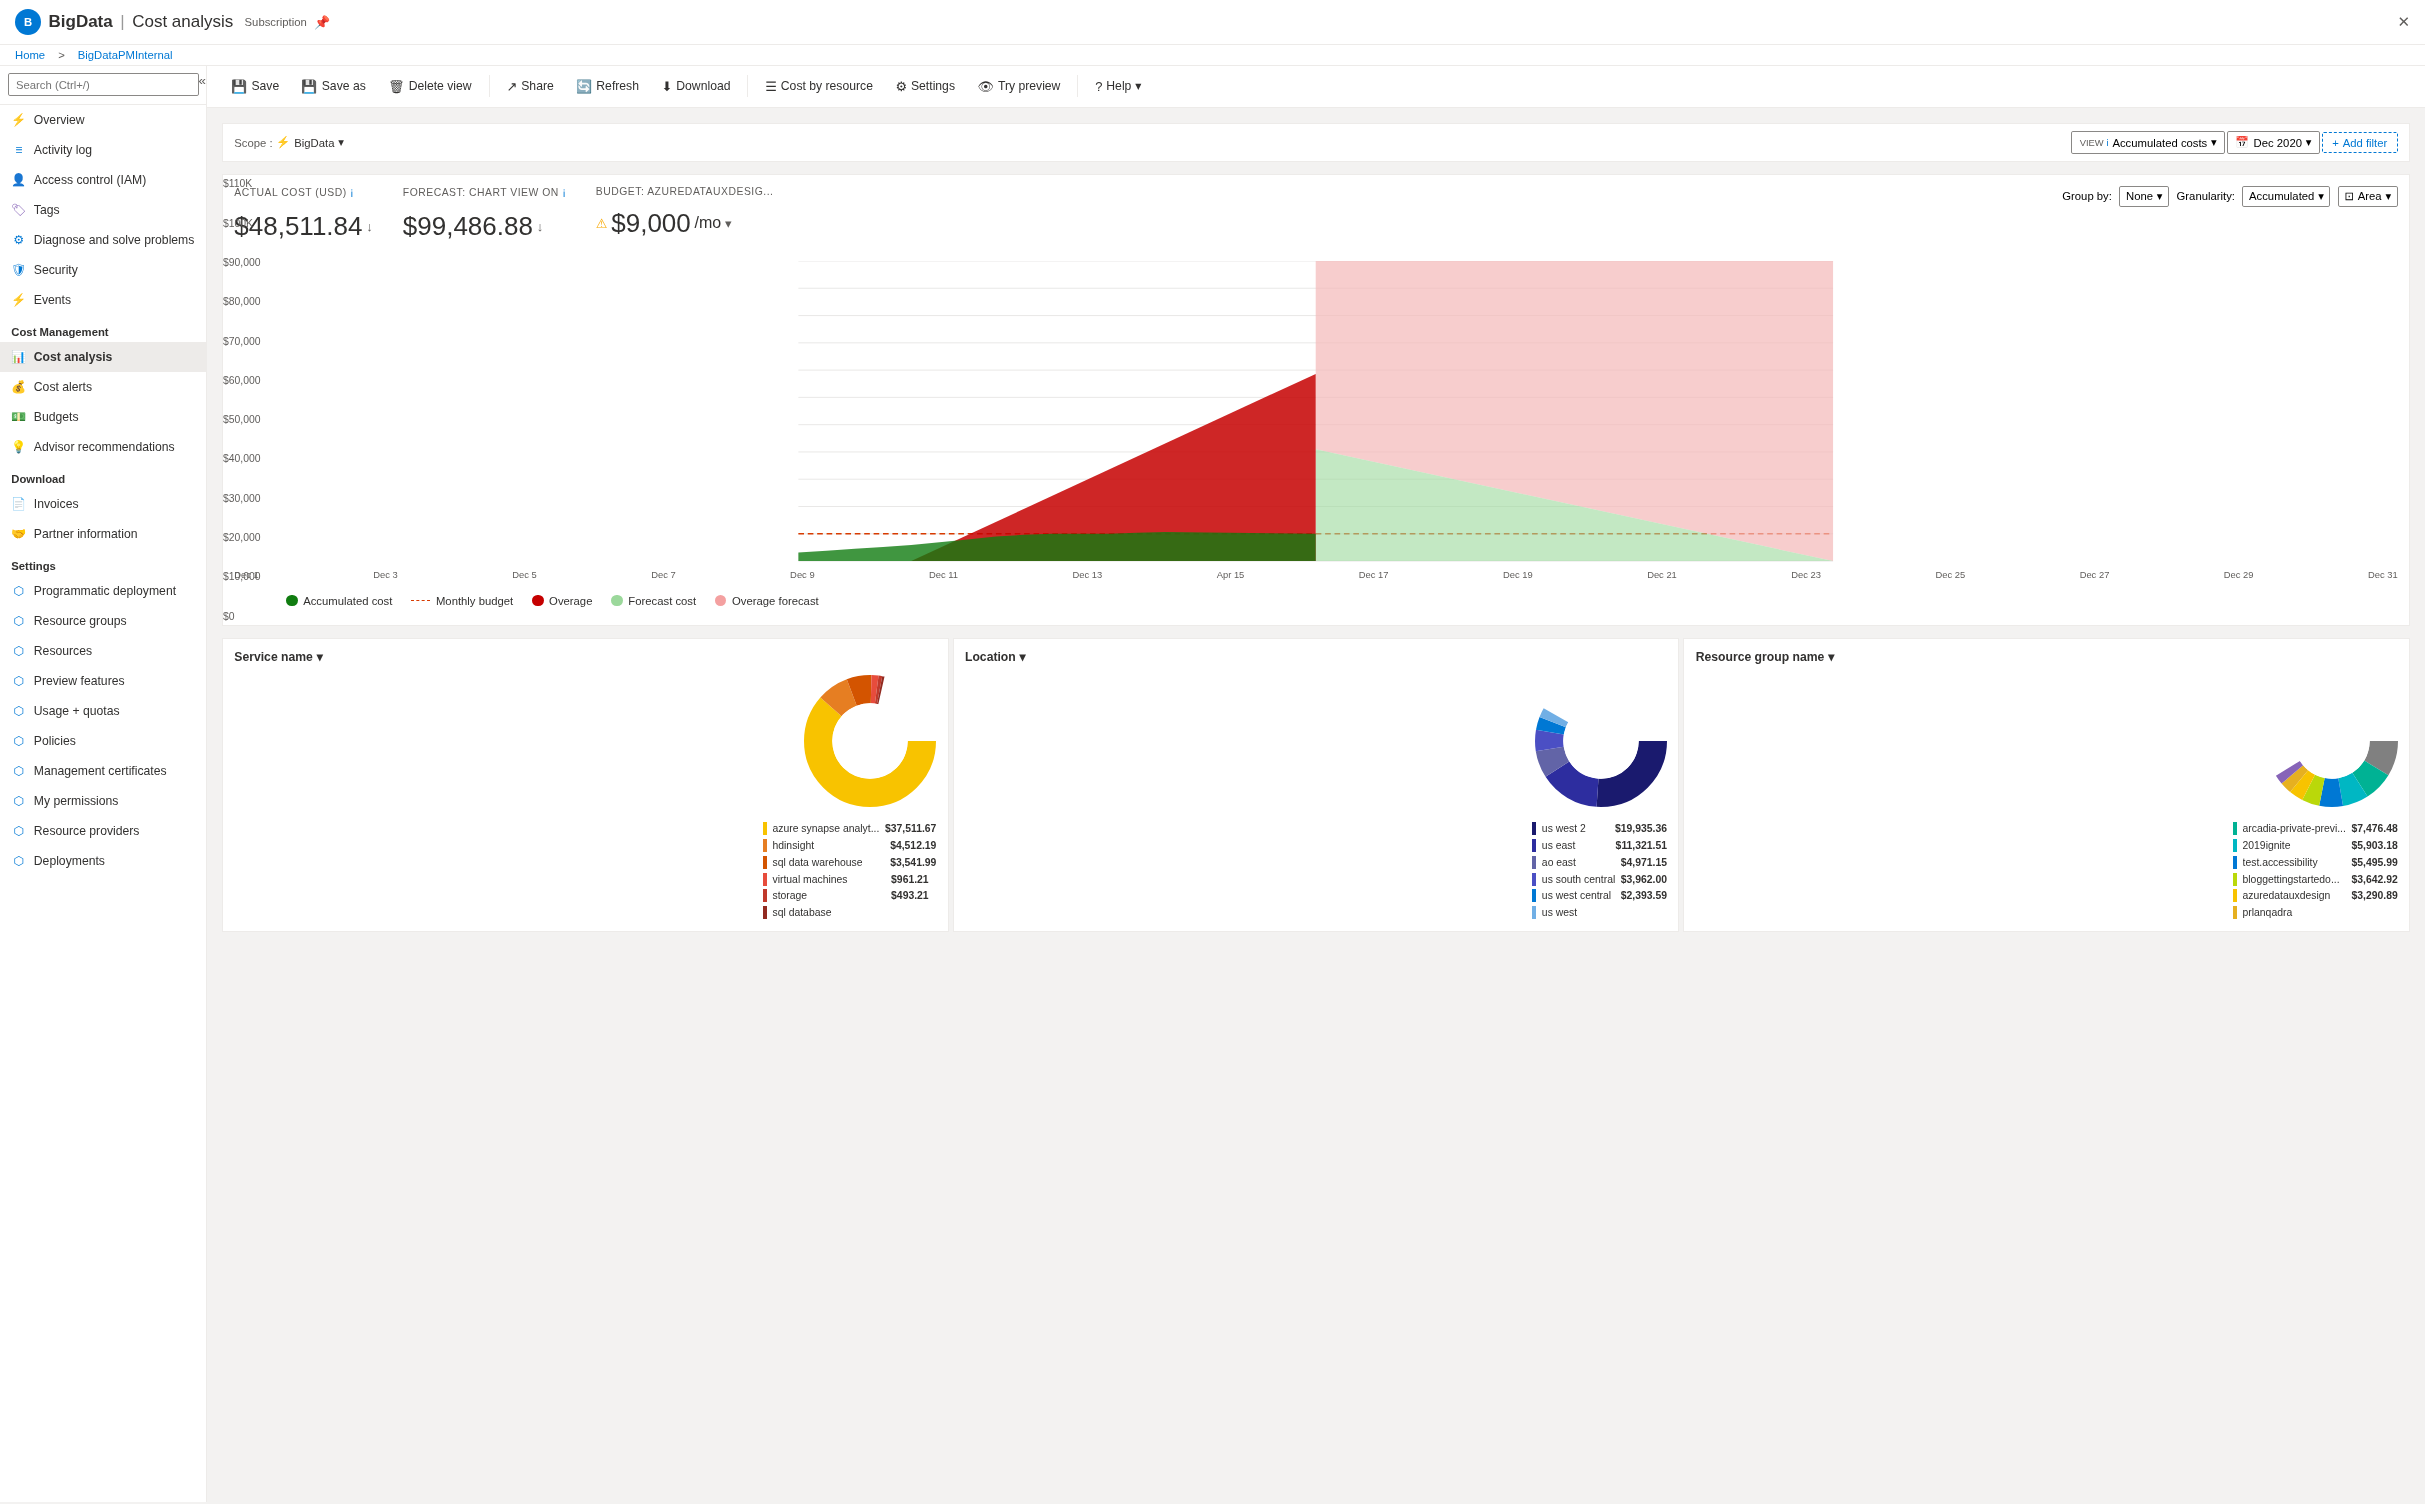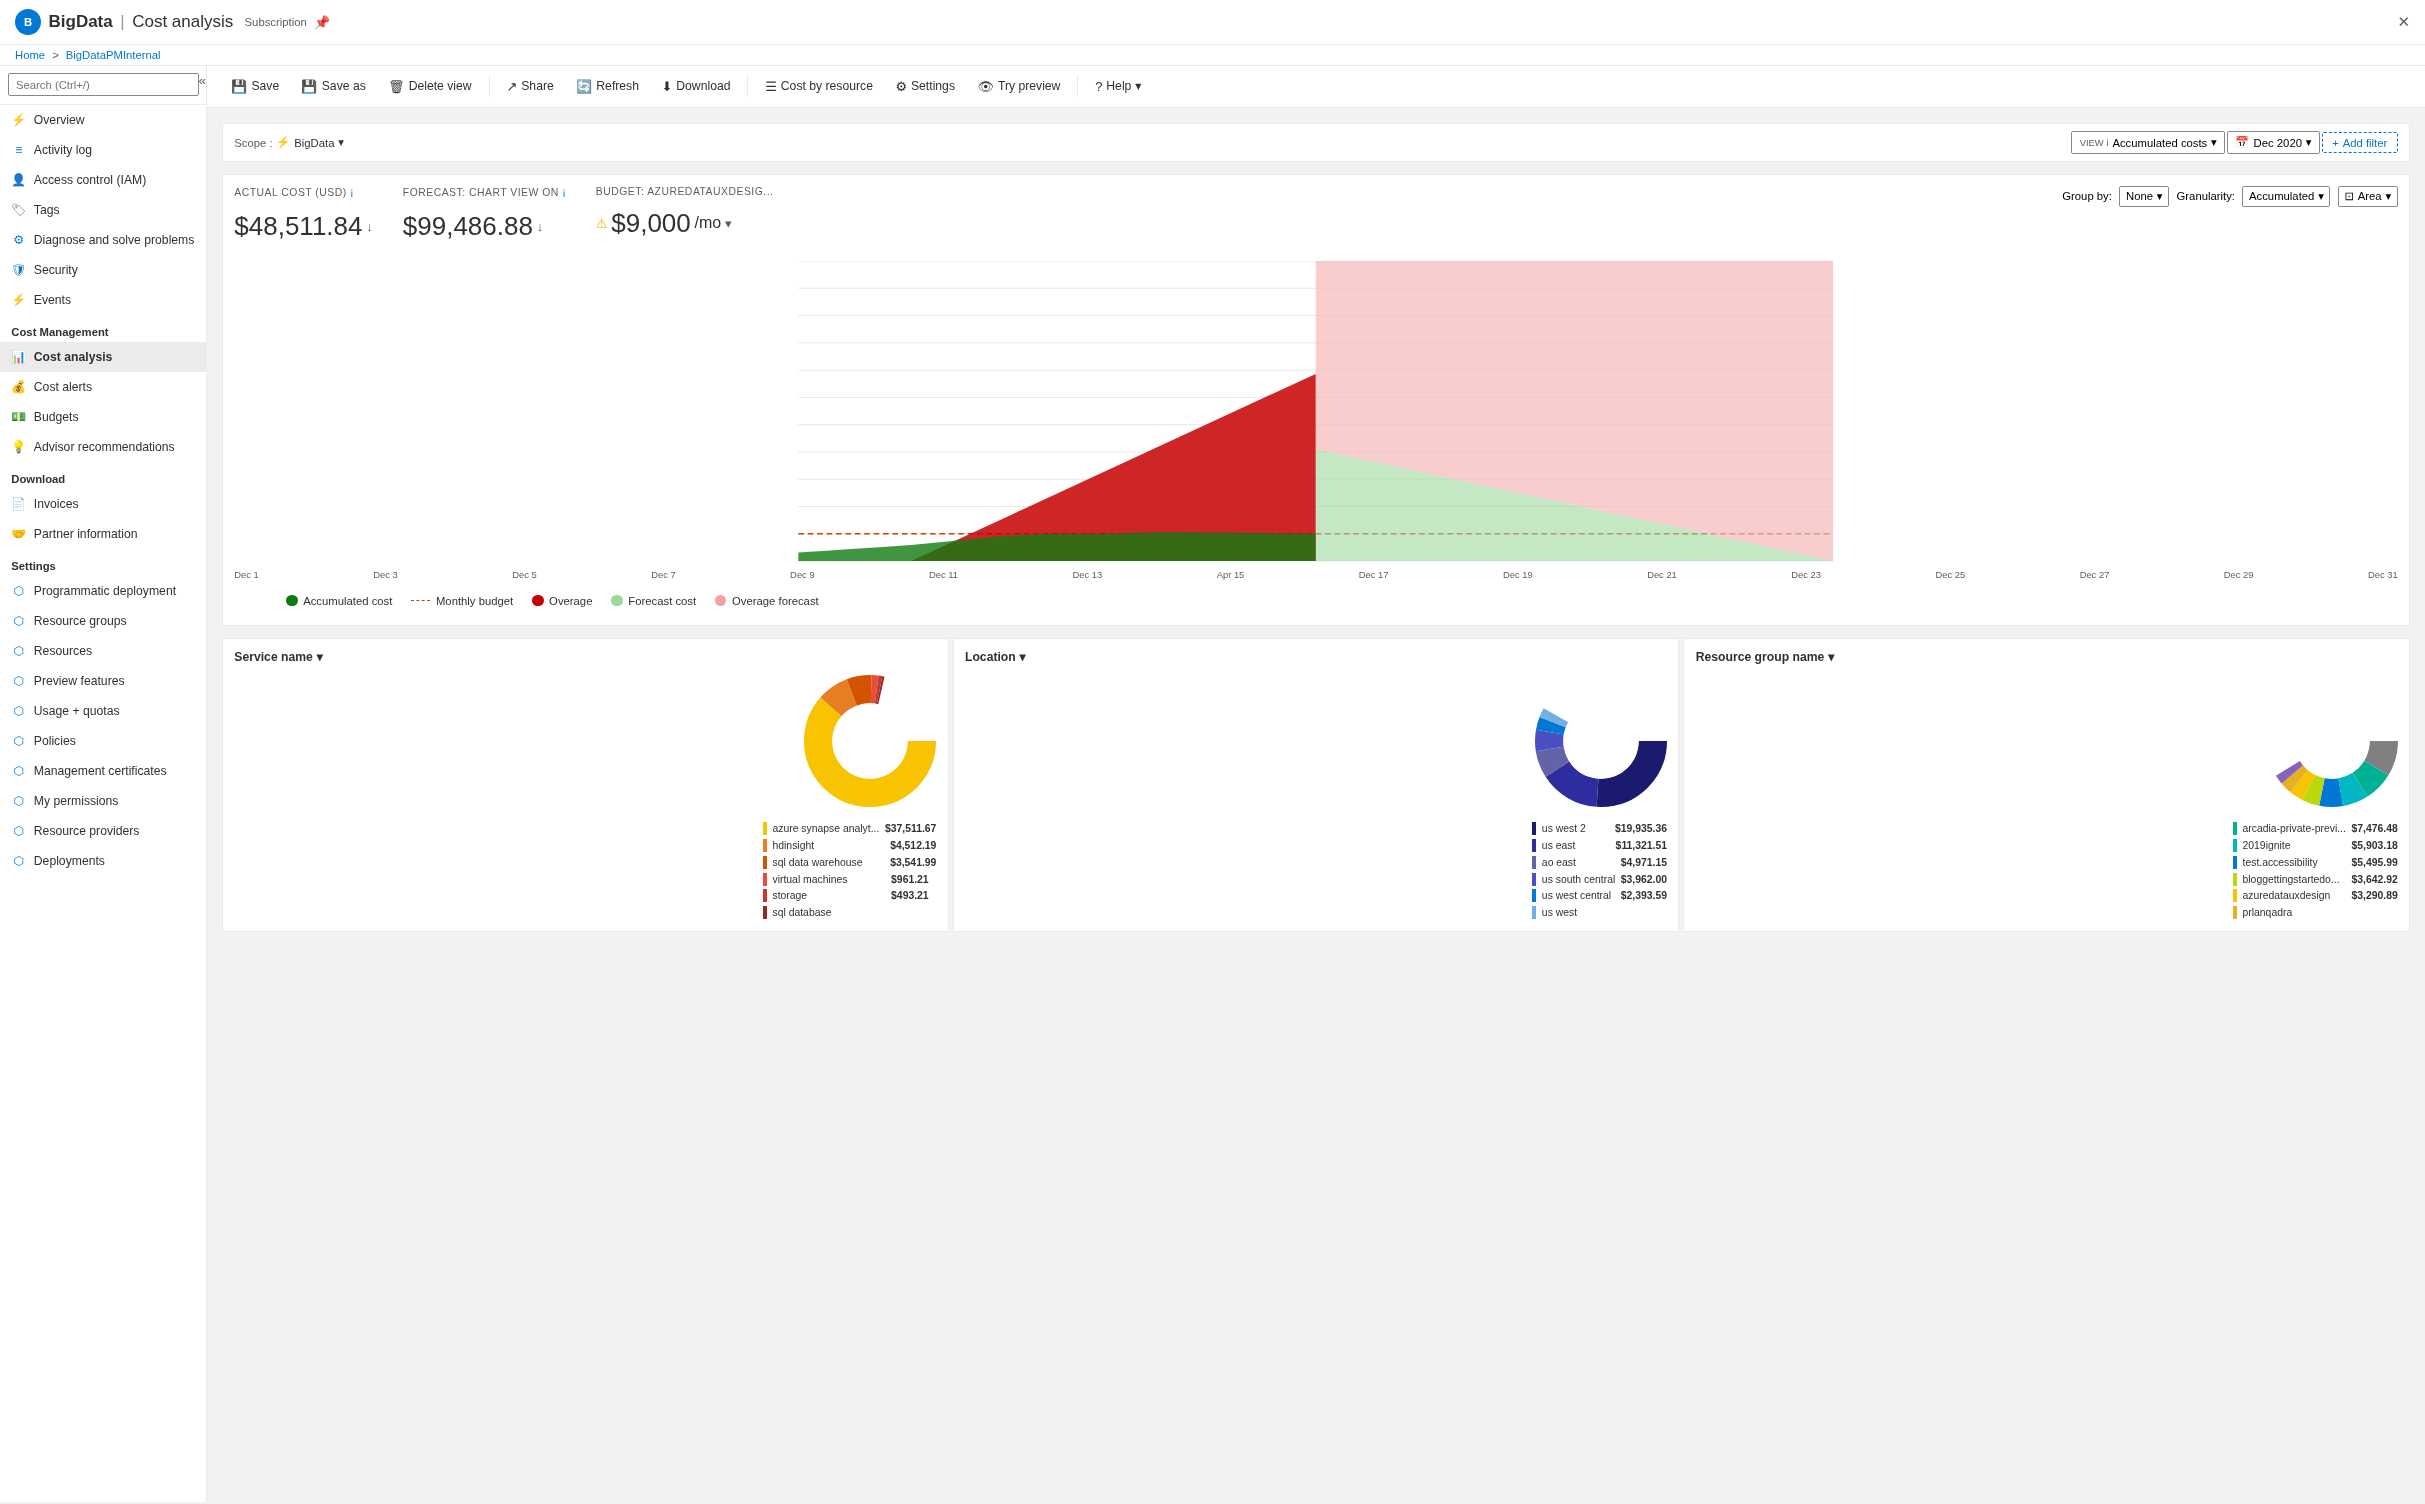--- a/index.html
+++ b/index.html
@@ -12,21 +12,21 @@
       padding: 0 15px; gap: 7.5px;
     }
     .top-bar-logo { width: 26px; height: 26px; background: #0078d4; border-radius: 50%; display:flex; align-items:center; justify-content:center; color:#fff; font-weight:700; font-size:11.3px; flex-shrink:0; }
     .top-bar-title { display:flex; align-items:center; gap:7.5px; flex:1; }
     .top-bar-title .main-title { font-size:17px; font-weight:600; color:#323130; }
     .top-bar-title .separator { color:#999; font-size:17px; }
     .top-bar-title .sub-title { font-size:17px; color:#323130; }
     .top-bar-title .sub-label { font-size:11.3px; color:#605e5c; margin-left:3.8px; }
     .pin-icon { color:#605e5c; font-size:13px; cursor:pointer; }
     .close-icon { margin-left:auto; color:#605e5c; font-size:15px; cursor:pointer; }
-    .breadcrumb { display:flex; align-items:center; gap:7px; font-size:11.3px; color:#0078d4; padding: 3.8px 15px; background:#fff; border-bottom:0.9px solid #edebe9; }
+    .breadcrumb { display:flex; align-items:center; gap:13px; font-size:11.3px; color:#0078d4; padding: 3.8px 15px; background:#fff; border-bottom:0.9px solid #edebe9; }
     .breadcrumb span { color:#605e5c; }
 
     
     .app-layout { display:flex; height: calc(100vh - 68px); }
     
     
     .sidebar { width: 207px; background:#fff; border-right:0.9px solid #edebe9; overflow-y:auto; flex-shrink:0; position:relative; }
     .sidebar-collapse { position:absolute; right:0; top:7.5px; background:none; border:none; cursor:pointer; color:#605e5c; }
     .sidebar-item { display:flex; align-items:center; gap:7.5px; padding:7.5px 11.3px; cursor:pointer; color:#323130; font-size:12.2px; }
     .sidebar-item.active { background:#edebe9; font-weight:600; }
@@ -349,20 +349,34 @@
             </div>
             <div class="chart-control-select">
               <span>⊡</span>
               <span>Area</span>
               <span>▾</span>
             </div>
           </div>
         </div>
 
         <div style="display:flex;">
+          <div class="chart-y-labels" style="width:52px; flex-shrink:0; font-size:10.4px; color:#605e5c;">
+            <span>$110K</span>
+            <span>$100K</span>
+            <span>$90,000</span>
+            <span>$80,000</span>
+            <span>$70,000</span>
+            <span>$60,000</span>
+            <span>$50,000</span>
+            <span>$40,000</span>
+            <span>$30,000</span>
+            <span>$20,000</span>
+            <span>$10,000</span>
+            <span>$0</span>
+          </div>
           <div style="flex:1; position:relative;">
             <svg viewBox="0 0 1100 320" width="100%" height="301" xmlns="http://www.w3.org/2000/svg">
 
               <line x1="0" y1="0" x2="1100" y2="0" stroke="#e8e6e5" stroke-width="1"></line>
               <line x1="0" y1="29" x2="1100" y2="29" stroke="#e8e6e5" stroke-width="1"></line>
               <line x1="0" y1="58" x2="1100" y2="58" stroke="#e8e6e5" stroke-width="1"></line>
               <line x1="0" y1="87" x2="1100" y2="87" stroke="#e8e6e5" stroke-width="1"></line>
               <line x1="0" y1="116" x2="1100" y2="116" stroke="#e8e6e5" stroke-width="1"></line>
               <line x1="0" y1="145" x2="1100" y2="145" stroke="#e8e6e5" stroke-width="1"></line>
               <line x1="0" y1="174" x2="1100" y2="174" stroke="#e8e6e5" stroke-width="1"></line>

